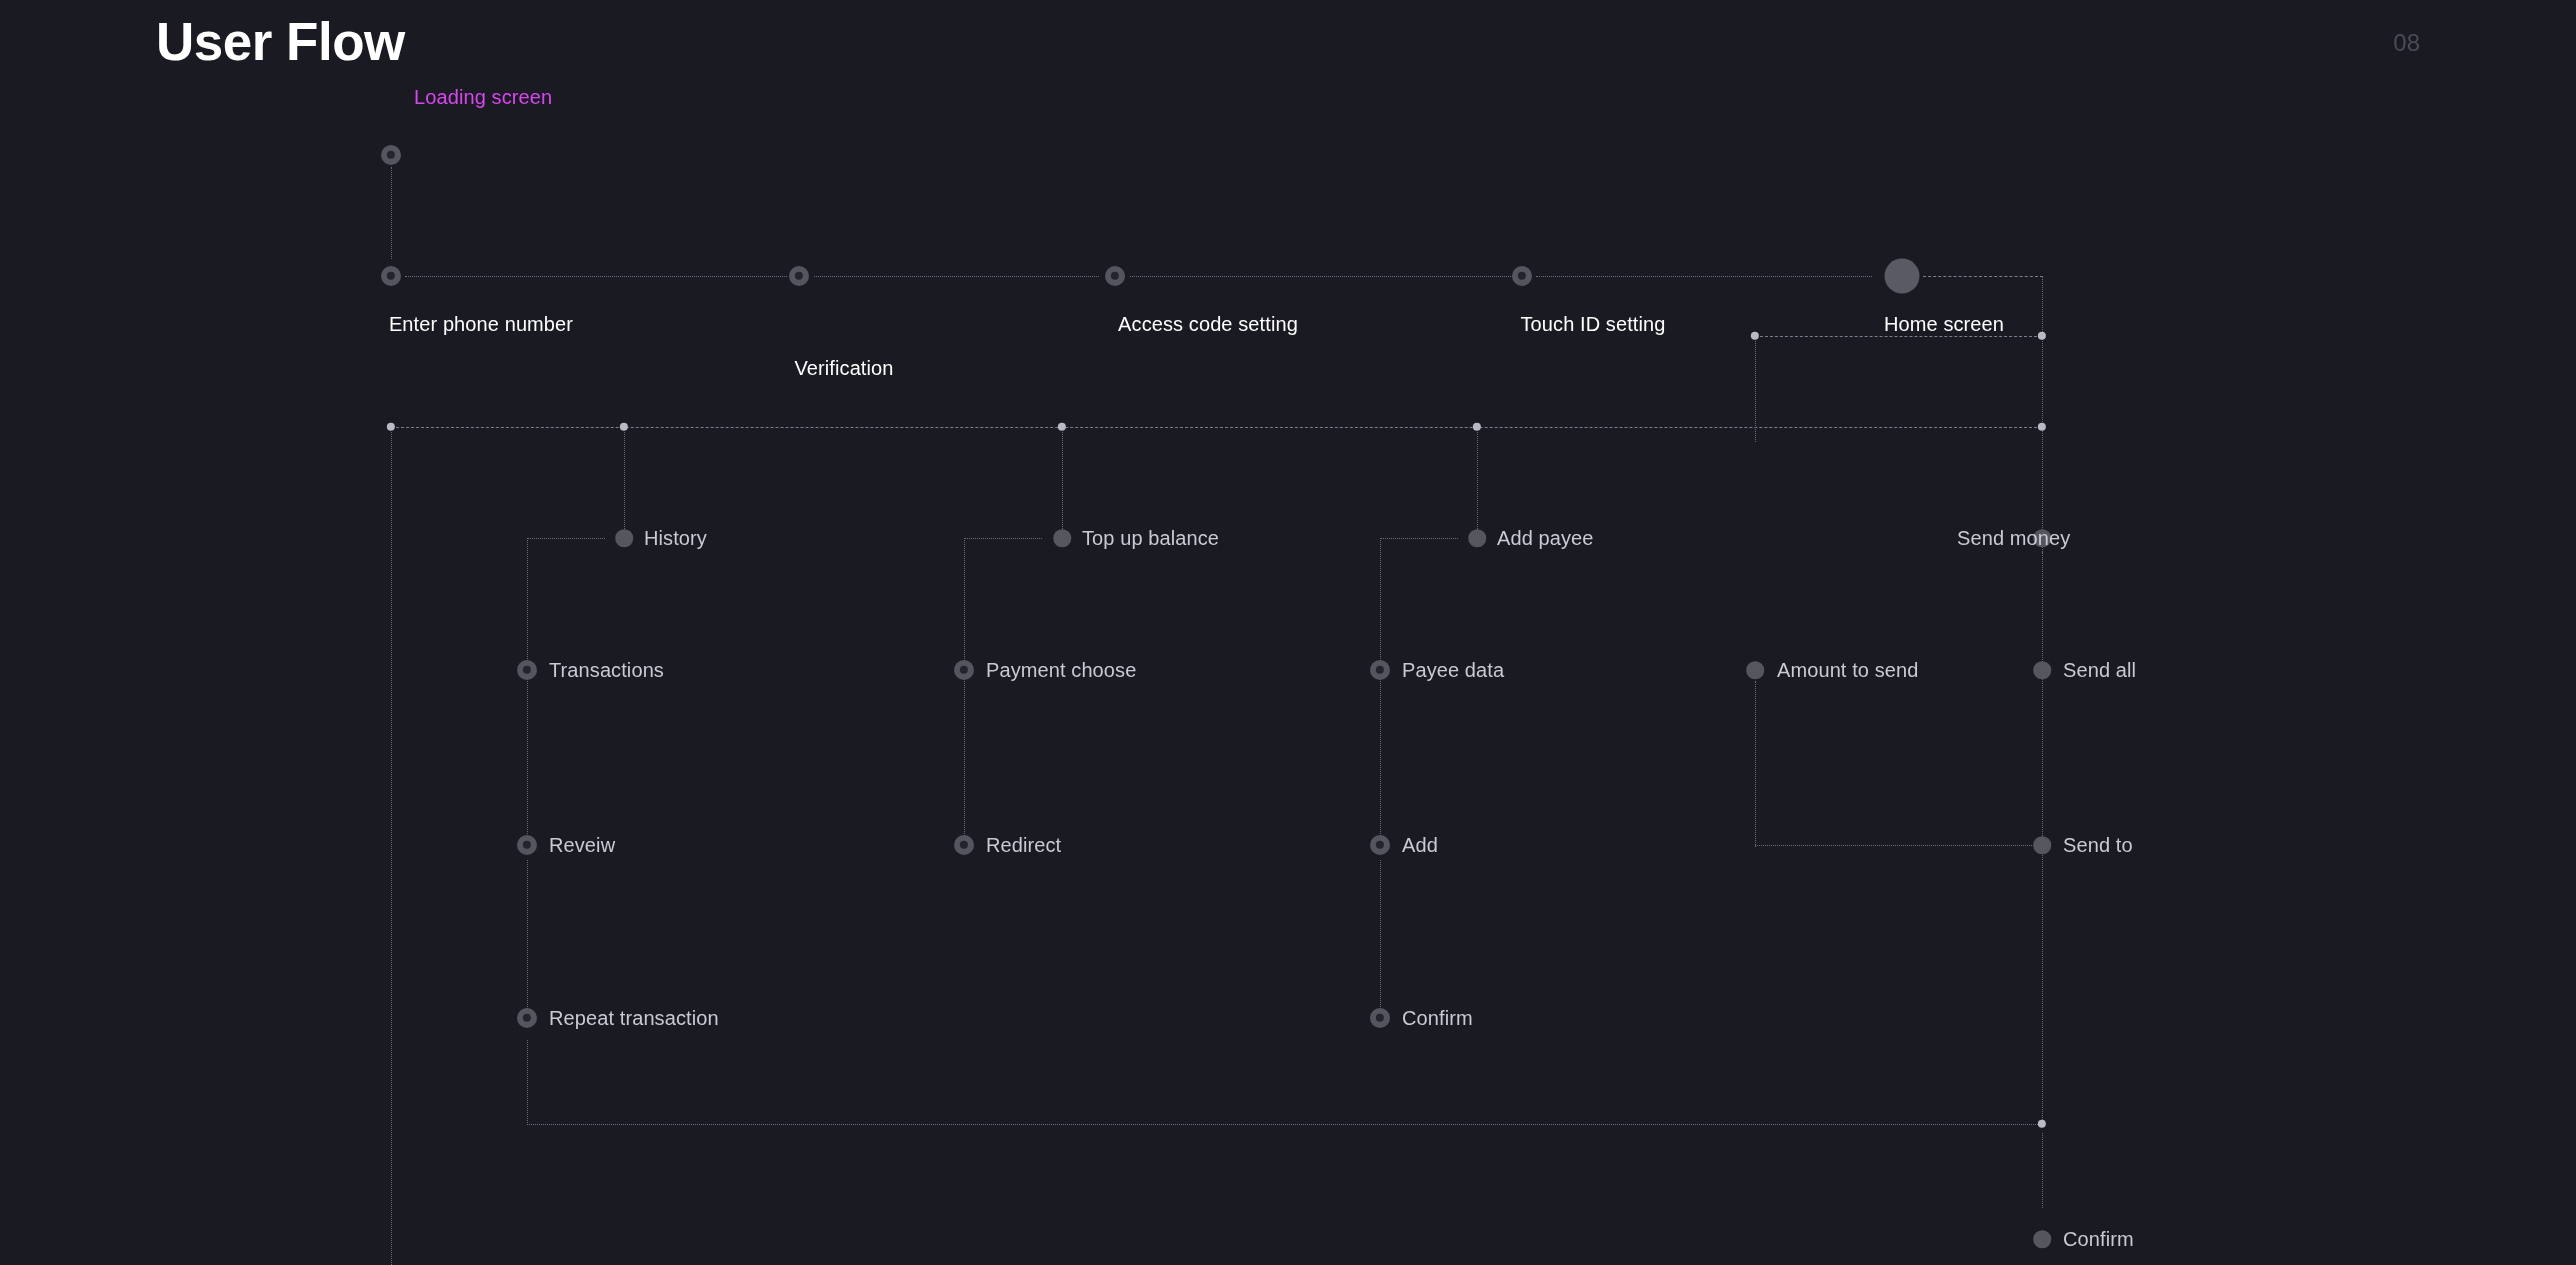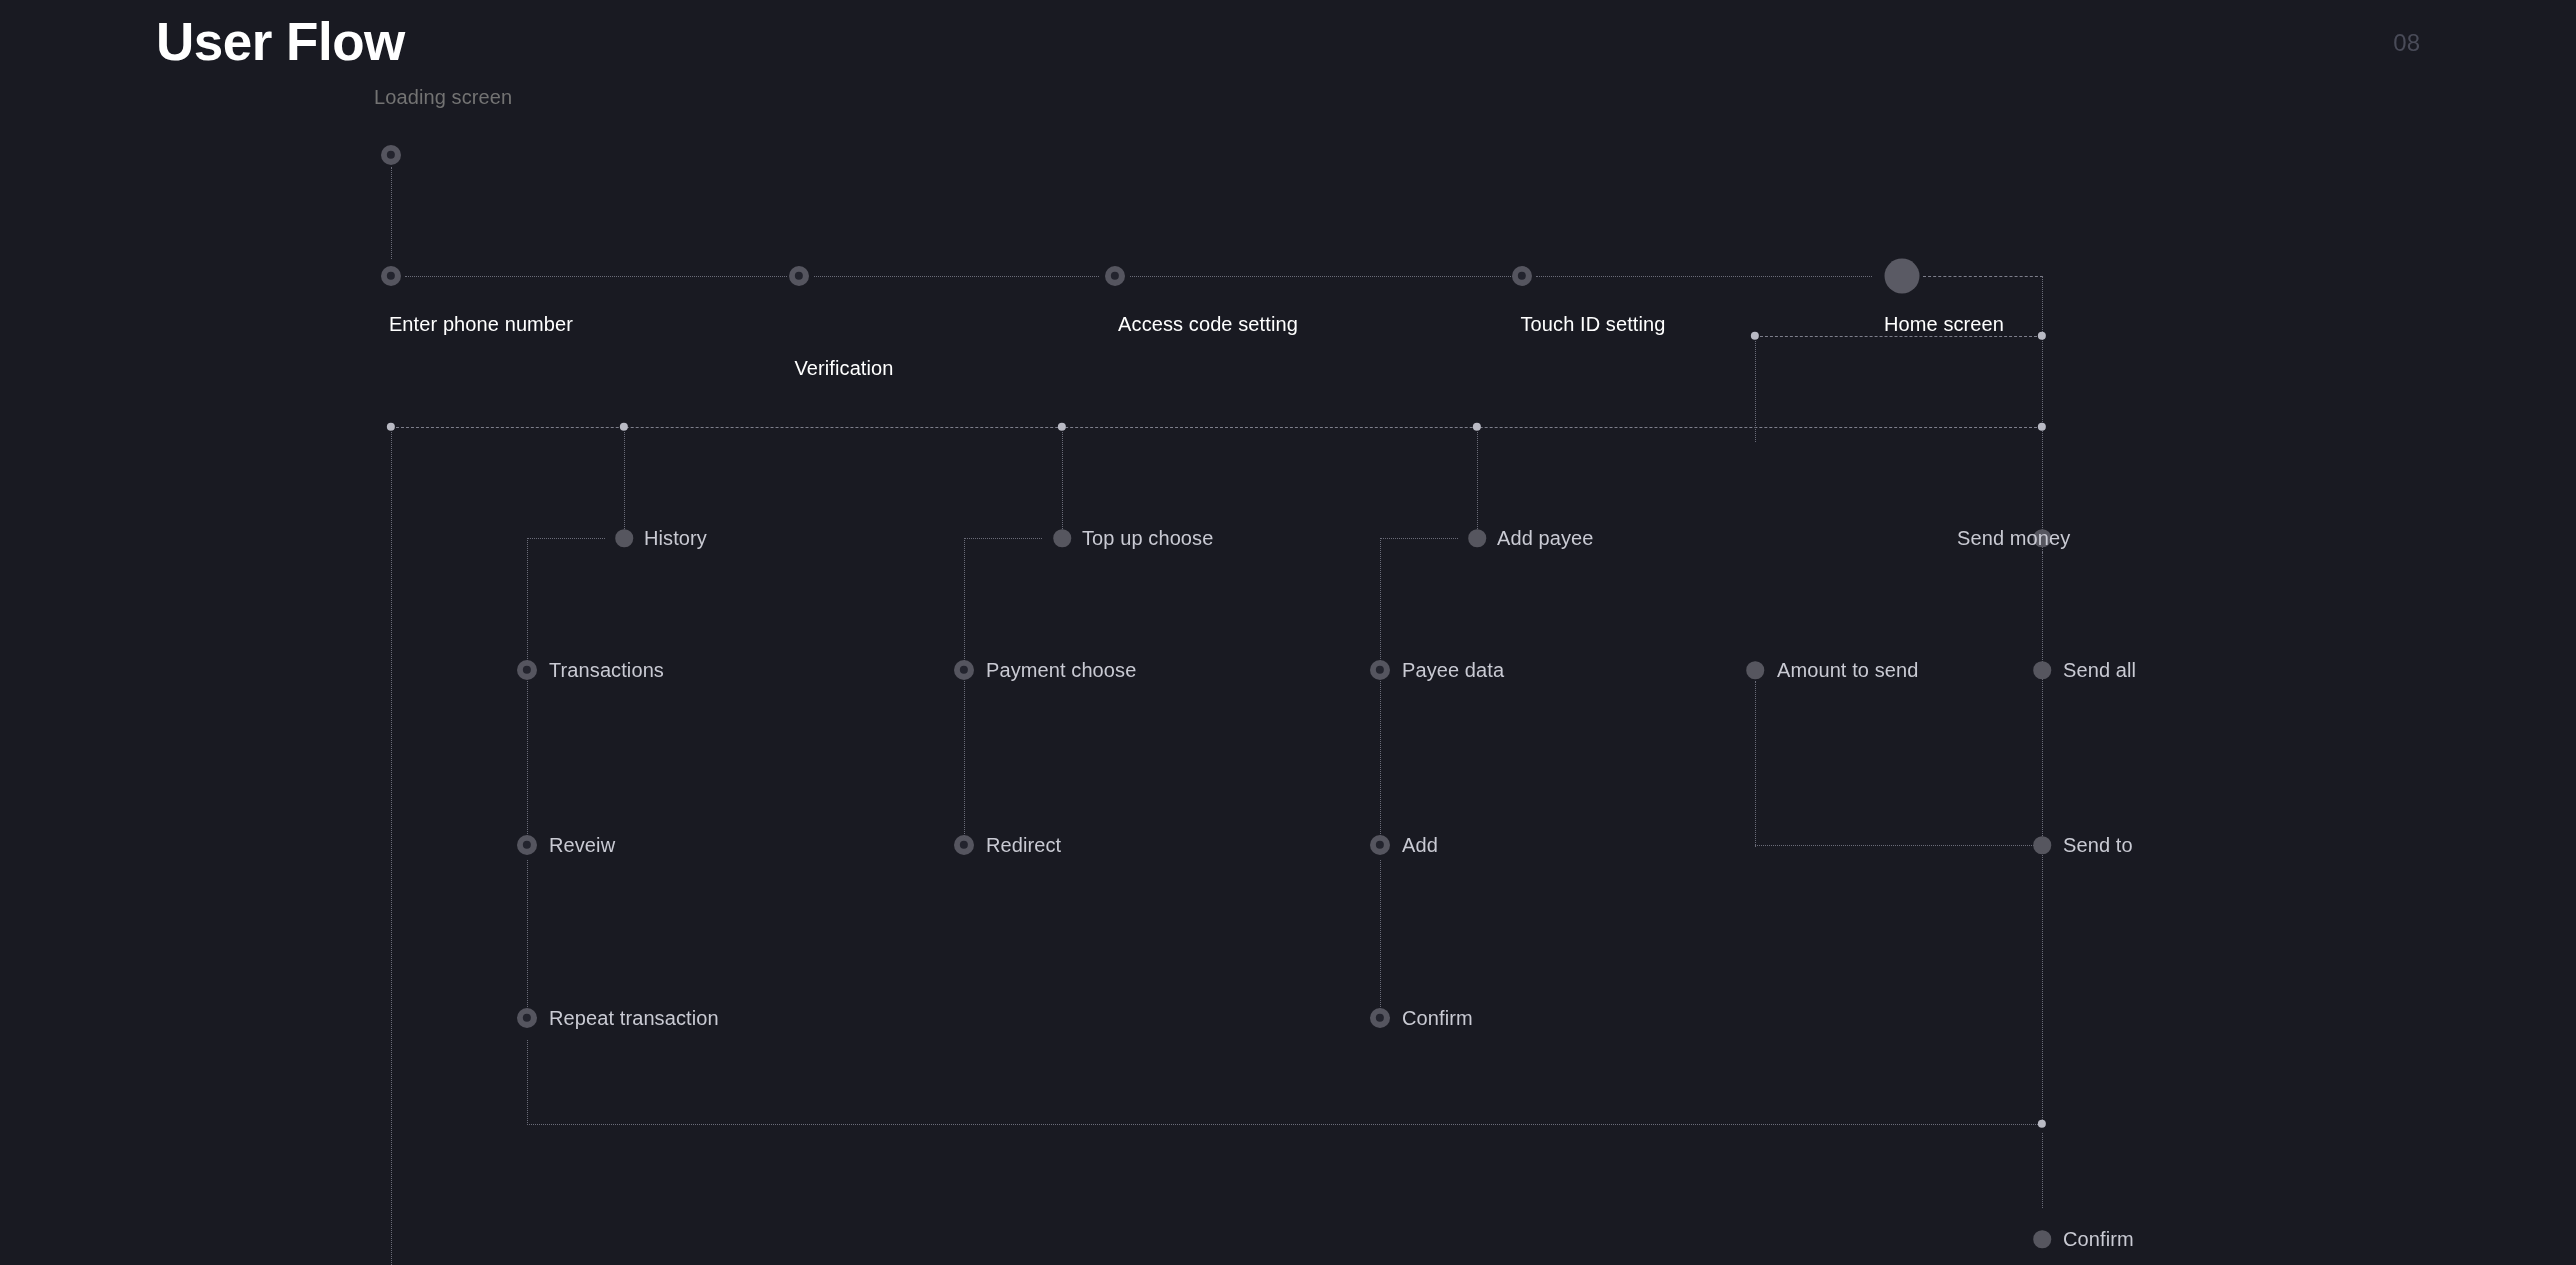--- a/index.html
+++ b/index.html
@@ -96,21 +96,22 @@
   }
   .label.below {          
     transform: translate(-50%, 0);
     text-align: center;
   }
   .label.right {          
     transform: translate(0, -50%);
     color: #c9cad3;
   }
   .label.muted {
-    color: #737373;
+    color: #d946ef;
+    margin-left: 40px;
   }
 
   
   .line {
     position: absolute;
   }
   .line.h {
     height: 0px;
     border-top-width: 1.8px;
     border-top-style: dotted;
@@ -218,21 +219,21 @@
   <div class="node ring" style="left:527px; top:670px;"></div>
   <div class="label right" style="left:549px; top:670px;">Transactions</div>
 
   <div class="node ring" style="left:527px; top:845px;"></div>
   <div class="label right" style="left:549px; top:845px;">Reveiw</div>
 
   <div class="node ring" style="left:527px; top:1018px;"></div>
   <div class="label right" style="left:549px; top:1018px;">Repeat transaction</div>
 
   <div class="node filled" style="left:1062px; top:538px;"></div>
-  <div class="label right" style="left:1082px; top:538px;">Top up choose</div>
+  <div class="label right" style="left:1082px; top:538px;">Top up balance</div>
 
   <div class="node ring" style="left:964px; top:670px;"></div>
   <div class="label right" style="left:986px; top:670px;">Payment choose</div>
 
   <div class="node ring" style="left:964px; top:845px;"></div>
   <div class="label right" style="left:986px; top:845px;">Redirect</div>
 
   <div class="node filled" style="left:1477px; top:538px;"></div>
   <div class="label right" style="left:1497px; top:538px;">Add payee</div>
 

